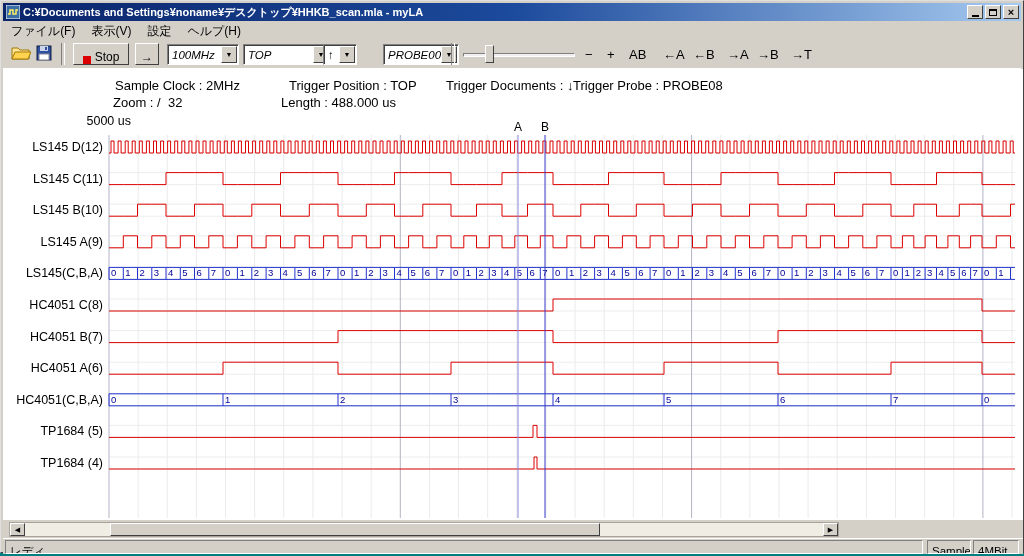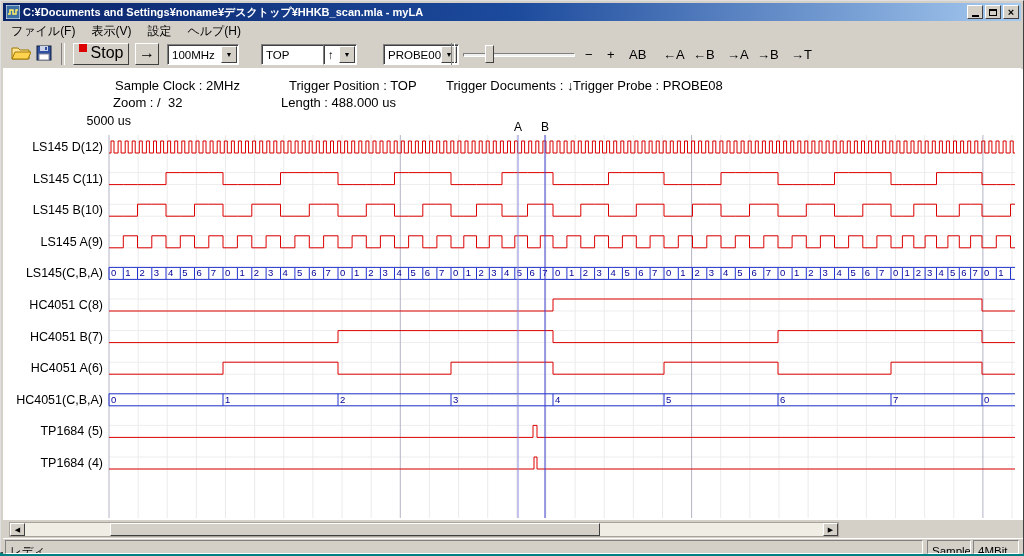--- a/index.html
+++ b/index.html
@@ -23,26 +23,26 @@
   .menubar{position:absolute;left:2px;top:21px;width:1018px;height:18px;background:#d4d0c8;
            display:flex;align-items:center;font-size:12px;color:#000;}
   .menu-item{padding:2px 8px;}
   
   .toolbar{position:absolute;left:2px;top:39px;width:1018px;height:29px;background:#d4d0c8;
            border-bottom:1px solid #fff;box-sizing:border-box;}
   .tb{position:absolute;top:4px;}
   .tsep{position:absolute;top:3px;width:2px;height:22px;border-left:1px solid #808080;border-right:1px solid #fff;}
   .btn3d{position:absolute;top:3px;height:22px;background:#d4d0c8;border:1px solid;
          border-color:#fff #404040 #404040 #fff;box-sizing:border-box;
-         display:flex;align-items:flex-start;justify-content:center;gap:4px;font-size:16px;color:#000;}
+         display:flex;align-items:flex-end;justify-content:center;gap:4px;font-size:12px;color:#000;}
   .stop-square{width:8px;height:8px;background:#dd0000;display:inline-block;}
   .combo{position:absolute;top:4px;height:21px;background:#fff;border:1px solid;
          border-color:#808080 #fff #fff #808080;box-shadow:inset 1px 1px 0 #404040;
          box-sizing:border-box;display:flex;align-items:center;font-size:11.5px;color:#000;}
-  .combo-val{flex:1;padding-left:4px;white-space:nowrap;overflow:hidden;}
+  .combo-val{flex:1;padding-left:4px;white-space:nowrap;overflow:hidden;font-style:italic;}
   .combo-arrow{width:16px;height:17px;margin:0 1px 0 0;background:#d4d0c8;border:1px solid;
                border-color:#fff #404040 #404040 #fff;box-sizing:border-box;
                display:flex;align-items:center;justify-content:center;font-size:7px;color:#000;}
   .slider-track{position:absolute;top:13px;height:4px;background:#efefef;border:1px solid;
                 border-color:#808080 #fff #fff #808080;box-sizing:border-box;}
   .slider-thumb{position:absolute;top:5px;width:9px;height:18px;background:#d4d0c8;border:1px solid;
                 border-color:#fff #404040 #404040 #fff;box-sizing:border-box;}
   .flatbtn{position:absolute;top:5px;height:19px;display:flex;align-items:center;justify-content:center;
            font-size:13px;color:#000;padding:0 2px;}
   
@@ -118,21 +118,21 @@
     </div>
     <div class="btn3d" style="left:132px;width:24px;font-weight:bold">
       <span>→</span>
     </div>
     <div class="combo" style="left:164px;width:72px">
       <span class="combo-val">100MHz</span>
       <span class="combo-arrow">
           <span>▼</span>
         </span>
     </div>
-    <div class="combo" style="left:258px;width:88px">
+    <div class="combo" style="left:240px;width:88px">
       <span class="combo-val">TOP</span>
       <span class="combo-arrow">
           <span>▼</span>
         </span>
     </div>
     <div class="combo" style="left:320px;width:34px">
       <span class="combo-val">↑</span>
       <span class="combo-arrow">
           <span>▼</span>
         </span>

